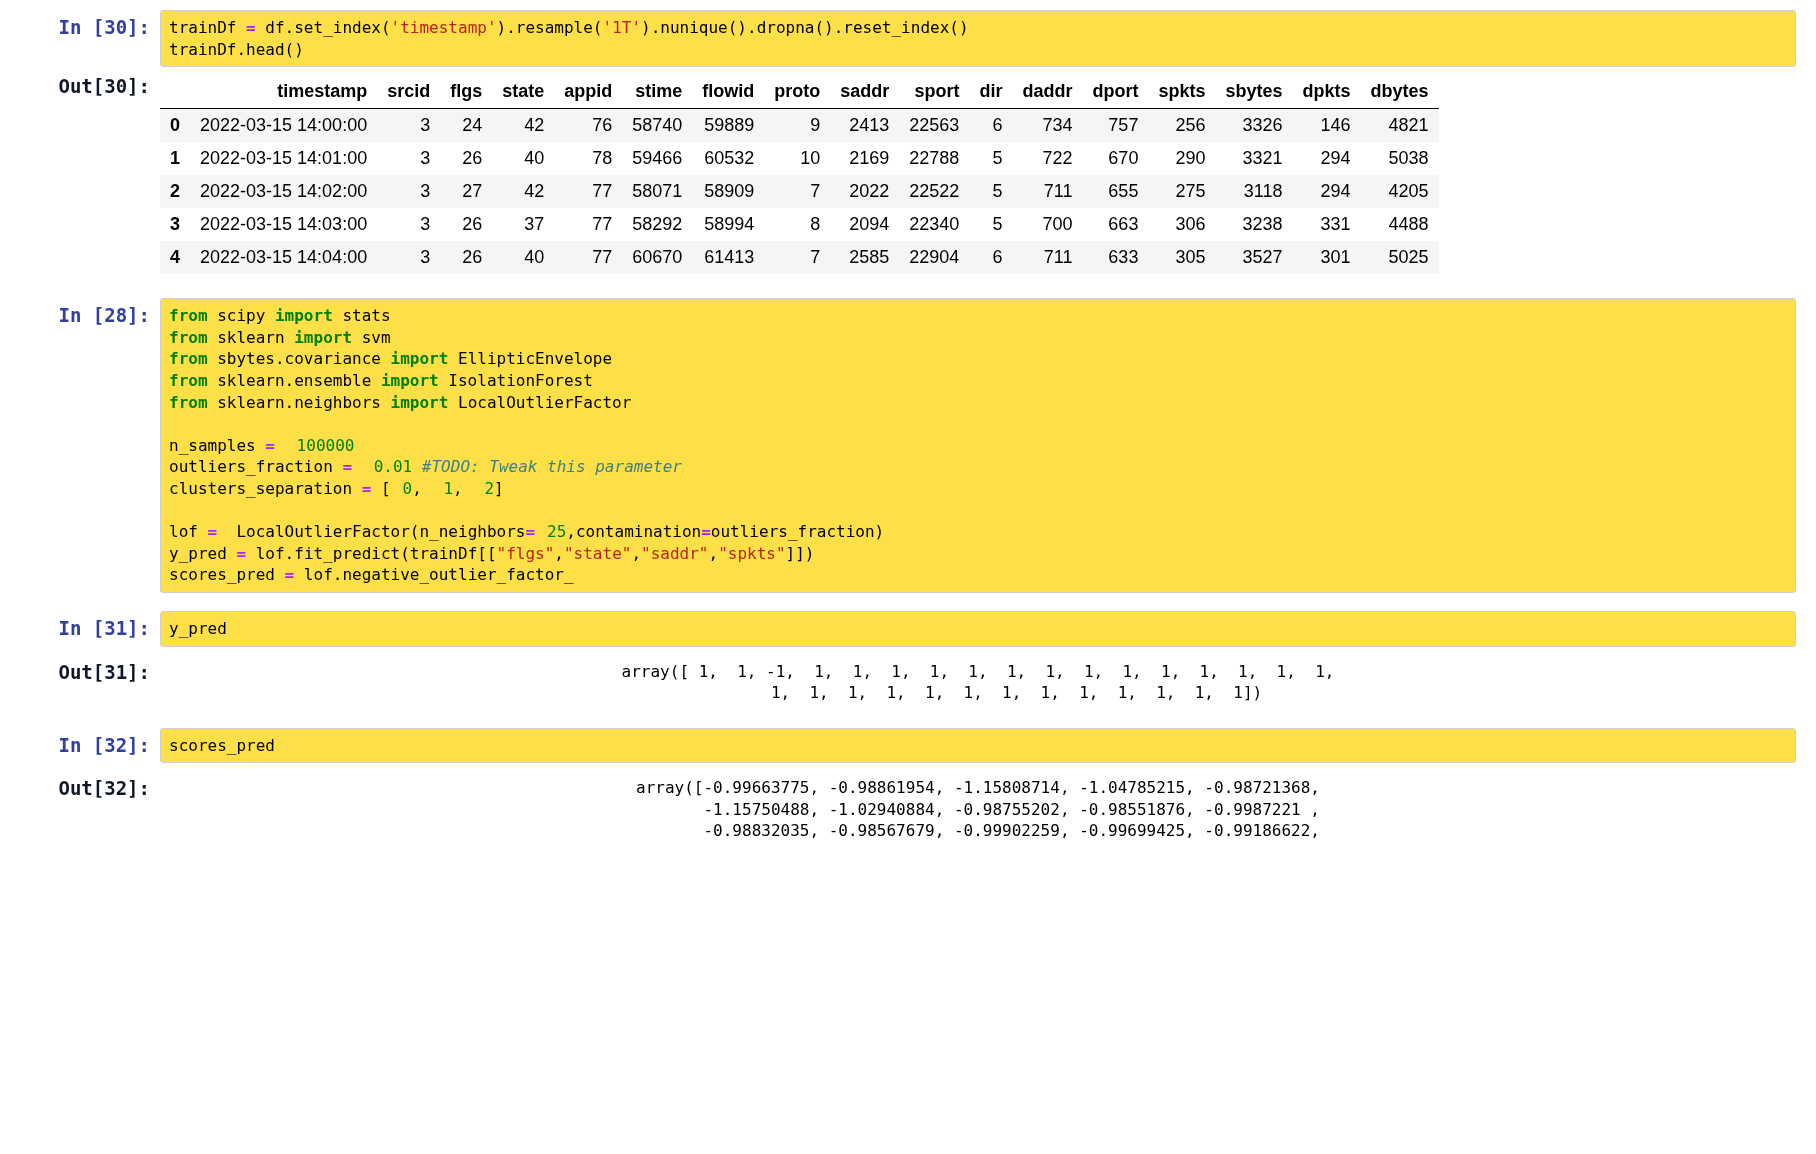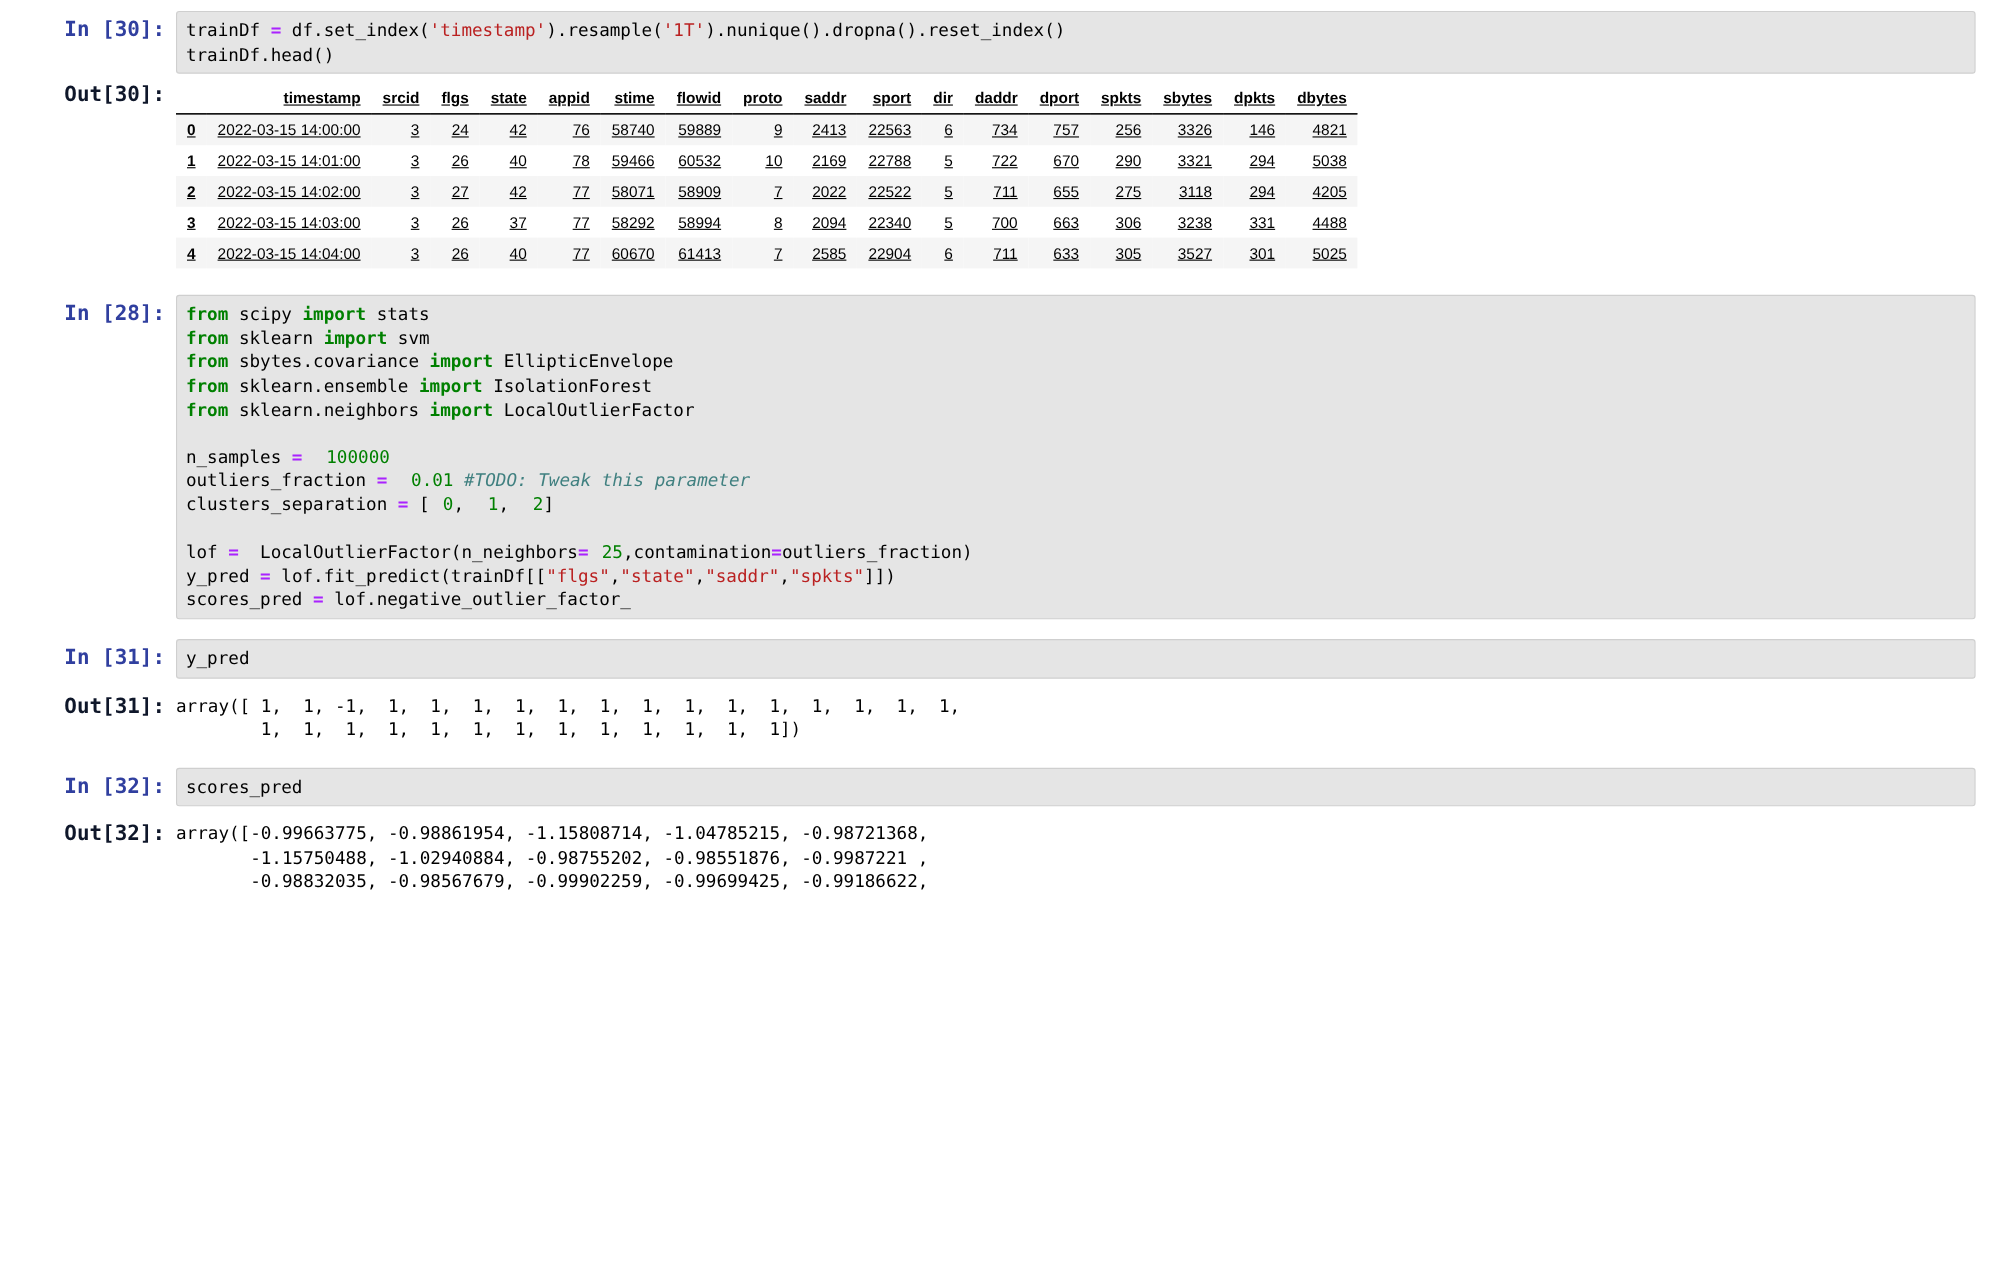--- a/index.html
+++ b/index.html
@@ -23,45 +23,45 @@
     font-size: 19px;
     white-space: nowrap;
   }
   .prompt.in { color: #303F9F; font-weight: bold; }
   .prompt.out { color: #0f172a; font-weight: bold; }
   .cell-body {
     flex: 1;
     min-width: 0;
   }
   .code-input {
-    background: #e5e5e5;
+    background: #fde047;
     border: 1px solid #cfcfcf;
     border-radius: 3px;
     padding: 6px 8px;
     font-family: "Menlo", "Monaco", "Consolas", monospace;
     font-size: 16px;
     line-height: 1.35;
     white-space: pre;
     overflow-x: auto;
   }
   .text-output {
     padding: 6px 0 6px 0;
     font-family: "Menlo", "Monaco", "Consolas", monospace;
     font-size: 16px;
     line-height: 1.35;
     white-space: pre;
     overflow-x: auto;
+    text-align: center;
   }
   .html-output {
     padding: 6px 0;
   }
   table.dataframe {
     border-collapse: collapse;
-    font-size: 14px;
-    text-decoration: underline;
+    font-size: 18px;
   }
   table.dataframe th, table.dataframe td {
     padding: 6px 10px;
     text-align: right;
     white-space: nowrap;
   }
   table.dataframe thead th {
     font-weight: bold;
     border-bottom: 1px solid #000;
   }

